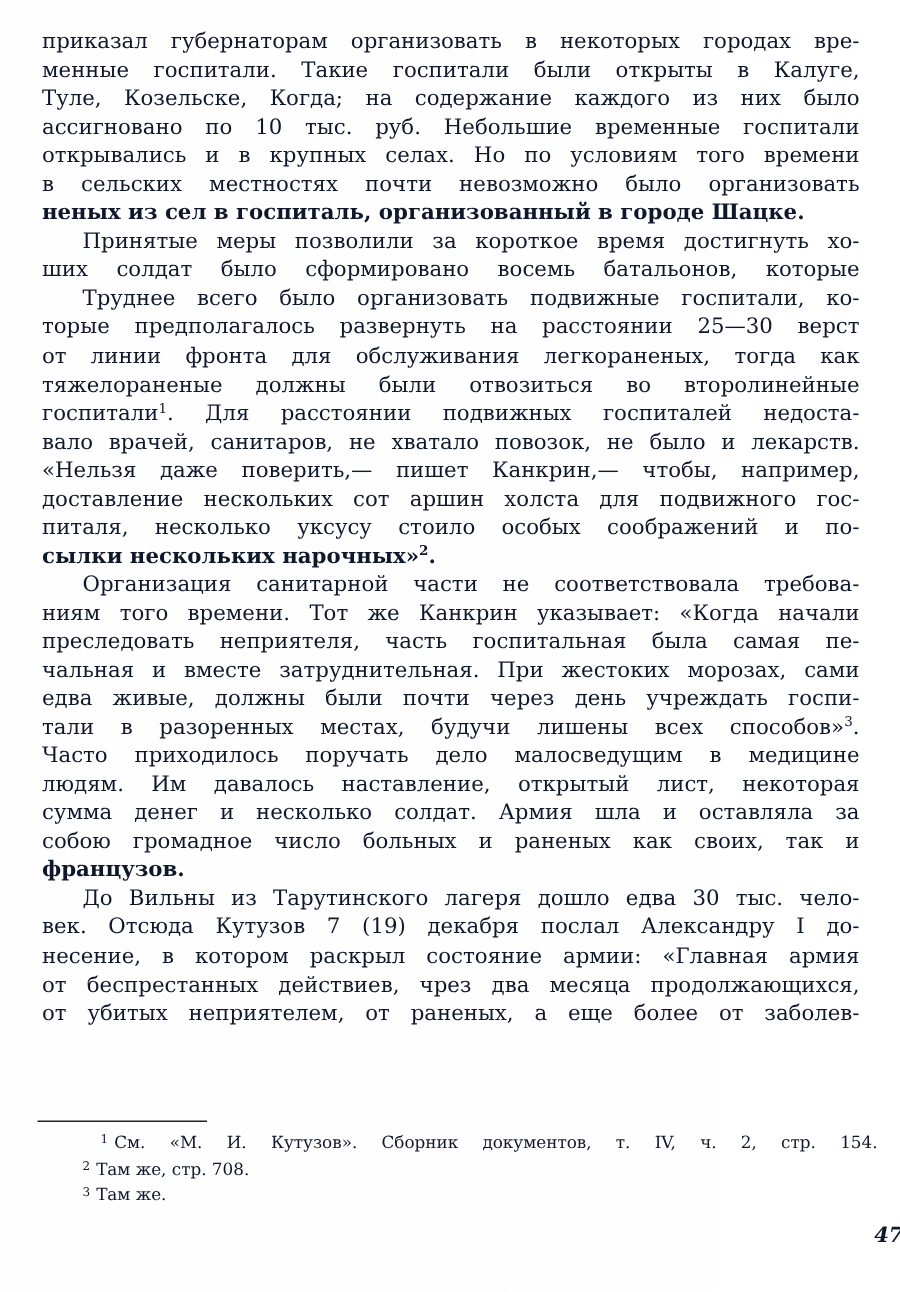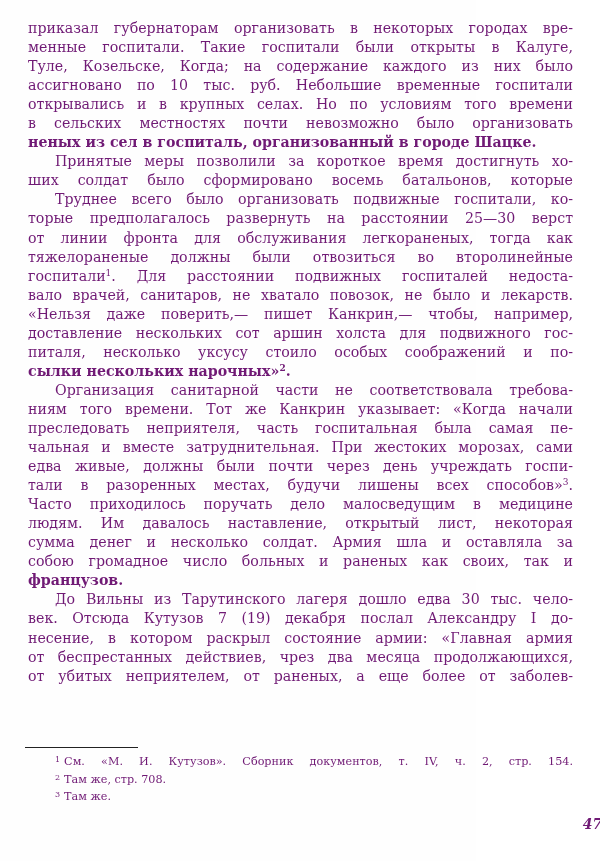--- a/index.html
+++ b/index.html
@@ -1,26 +1,26 @@
 <!DOCTYPE html>
 <html><head>
 <meta charset="utf-8">
 <style>
   html, body { margin: 0; padding: 0; background: #ffffff; }
   body { width: 600px; height: 861px; position: relative; overflow: hidden; }
-  .page { position: absolute; left: 0; top: 0; width: 476px; height: 861px; background: #fefefe; color: #701a75; }
+  .page { position: absolute; left: 0; top: 0; width: 476px; height: 861px; background: #fefefe; color: #0f172a; }
   .body-text { position: absolute; left: 28px; top: 19px; width: 545px; font-family: "DejaVu Serif", serif; font-size: 14.2px; line-height: 19.05px; }
   .line { display: block; white-space: nowrap; text-align: justify; text-align-last: justify; height: 19.05px; overflow: visible; }
   .line.last { text-align-last: left; font-weight: bold; }
   .line.indent { padding-left: 27px; }
   sup { font-size: 9px; line-height: 0; vertical-align: 5px; }
   .rule { position: absolute; left: 25px; top: 747px; width: 113px; height: 1px; background: #222; }
   .footnotes { position: absolute; left: 55px; top: 752px; width: 520px; font-family: "DejaVu Serif", serif; font-size: 11.2px; line-height: 15.5px; }
   .fn { display: block; white-space: nowrap; }
-  .fn.justify { text-align: justify; text-align-last: justify; width: 518px; }
+  .fn.justify { text-align: justify; text-align-last: justify; width: 518px; margin-left: 12px; }
   .fn-num { font-size: 8px; vertical-align: 3px; margin-right: 4px; }
   .page-number { position: absolute; left: 0; width: 600px; top: 816px; text-align: right; font-family: "DejaVu Serif", serif; font-weight: bold; font-style: italic; font-size: 14px; margin-left: 12px; }
 </style>
 </head>
 <body>
 
 <div class="page">
   <div class="body-text" id="body-text">
       <span class="line"><span>приказал губернаторам организовать в некоторых городах вре-</span></span>
       <span class="line"><span>менные госпитали. Такие госпитали были открыты в Калуге,</span></span>

